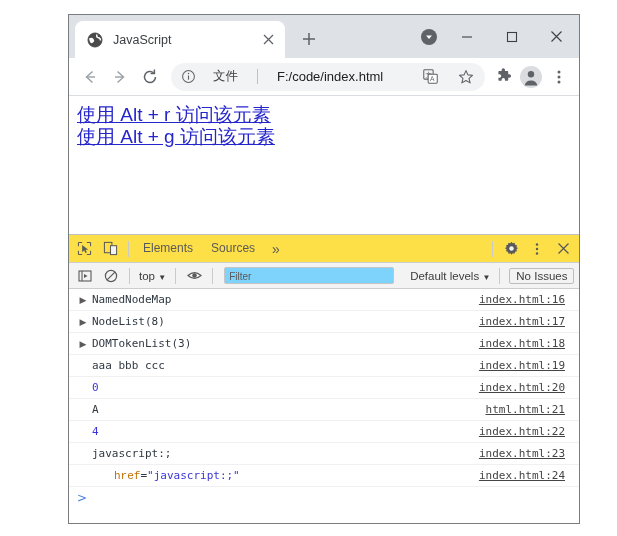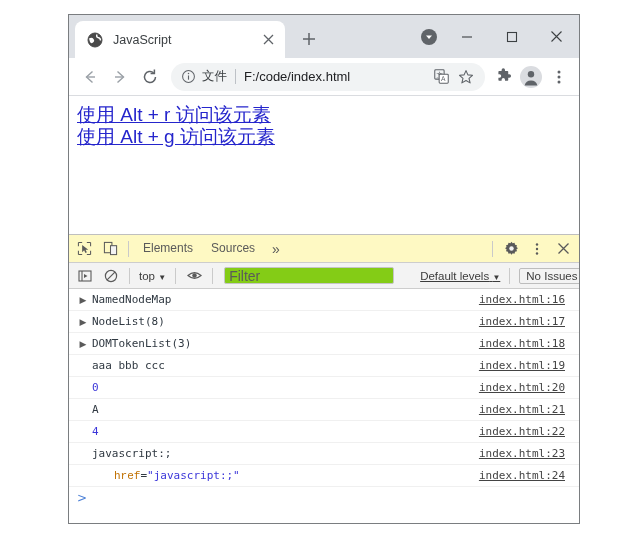--- a/index.html
+++ b/index.html
@@ -117,20 +117,21 @@
     flex: 1 1 auto;
     height: 28px;
     background: #f1f3f4;
     border-radius: 14px;
     display: flex;
     align-items: center;
     margin: 0 4px 0 6px;
     padding: 0 8px 0 10px;
     box-sizing: border-box;
     min-width: 0;
+    gap: 11px;
   }
   .omni-info {
     width: 16px; height: 16px;
     flex: 0 0 16px;
     margin-right: 5px;
     color: #5f6368;
   }
   .omni-scheme {
     font-size: 12.5px;
     color: #3c4043;
@@ -187,21 +188,21 @@
   
   .devtools {
     flex: 1 1 auto;
     display: flex;
     flex-direction: column;
     background: #ffffff;
     min-height: 0;
   }
   .dt-tabbar {
     height: 28px;
-    background: #fef9c3;
+    background: #fde047;
     border-bottom: 1px solid #cdcdcd;
     display: flex;
     align-items: center;
     flex: 0 0 28px;
     padding-left: 2px;
     box-sizing: border-box;
   }
   .dt-icon-btn {
     width: 26px; height: 26px;
     display: flex; align-items: center; justify-content: center;
@@ -253,40 +254,39 @@
   }
   .ctx-select {
     font-size: 11.5px;
     color: #3c3c3c;
     padding: 0 4px;
     white-space: nowrap;
   }
   .filter-input {
     width: 170px;
     height: 17px;
-    background: #84cc16;
+    background: #7dd3fc;
     border: 1px solid #c5c5c5;
     border-radius: 2px;
-    font-size: 14px;
+    font-size: 10px;
     color: #5a5a5a;
     padding: 0 4px;
     margin: 0 6px;
     line-height: 17px;
     box-sizing: border-box;
     flex: 0 0 170px;
     overflow: hidden;
     white-space: nowrap;
   }
   .levels-select {
     font-size: 11.5px;
     color: #3c3c3c;
     white-space: nowrap;
     padding: 0 4px;
-    margin-left: 16px;
-    text-decoration: underline;
+    margin-left: 6px;
   }
   .issues-btn {
     font-size: 11.5px;
     color: #3c3c3c;
     border: 1px solid #bdbdbd;
     border-radius: 2px;
     padding: 1px 6px;
     background: #f3f3f3;
     white-space: nowrap;
     margin: 0 4px;
@@ -586,21 +586,21 @@
 
       <div class="msg-row">
         <span class="msg-disclosure blank">.</span>
         <span class="msg-text num">0</span>
         <span class="msg-source">index.html:20</span>
       </div>
 
       <div class="msg-row">
         <span class="msg-disclosure blank">.</span>
         <span class="msg-text">A</span>
-        <span class="msg-source">index.html:21</span>
+        <span class="msg-source">html.html:21</span>
       </div>
 
       <div class="msg-row">
         <span class="msg-disclosure blank">.</span>
         <span class="msg-text num">4</span>
         <span class="msg-source">index.html:22</span>
       </div>
 
       <div class="msg-row">
         <span class="msg-disclosure blank">.</span>

